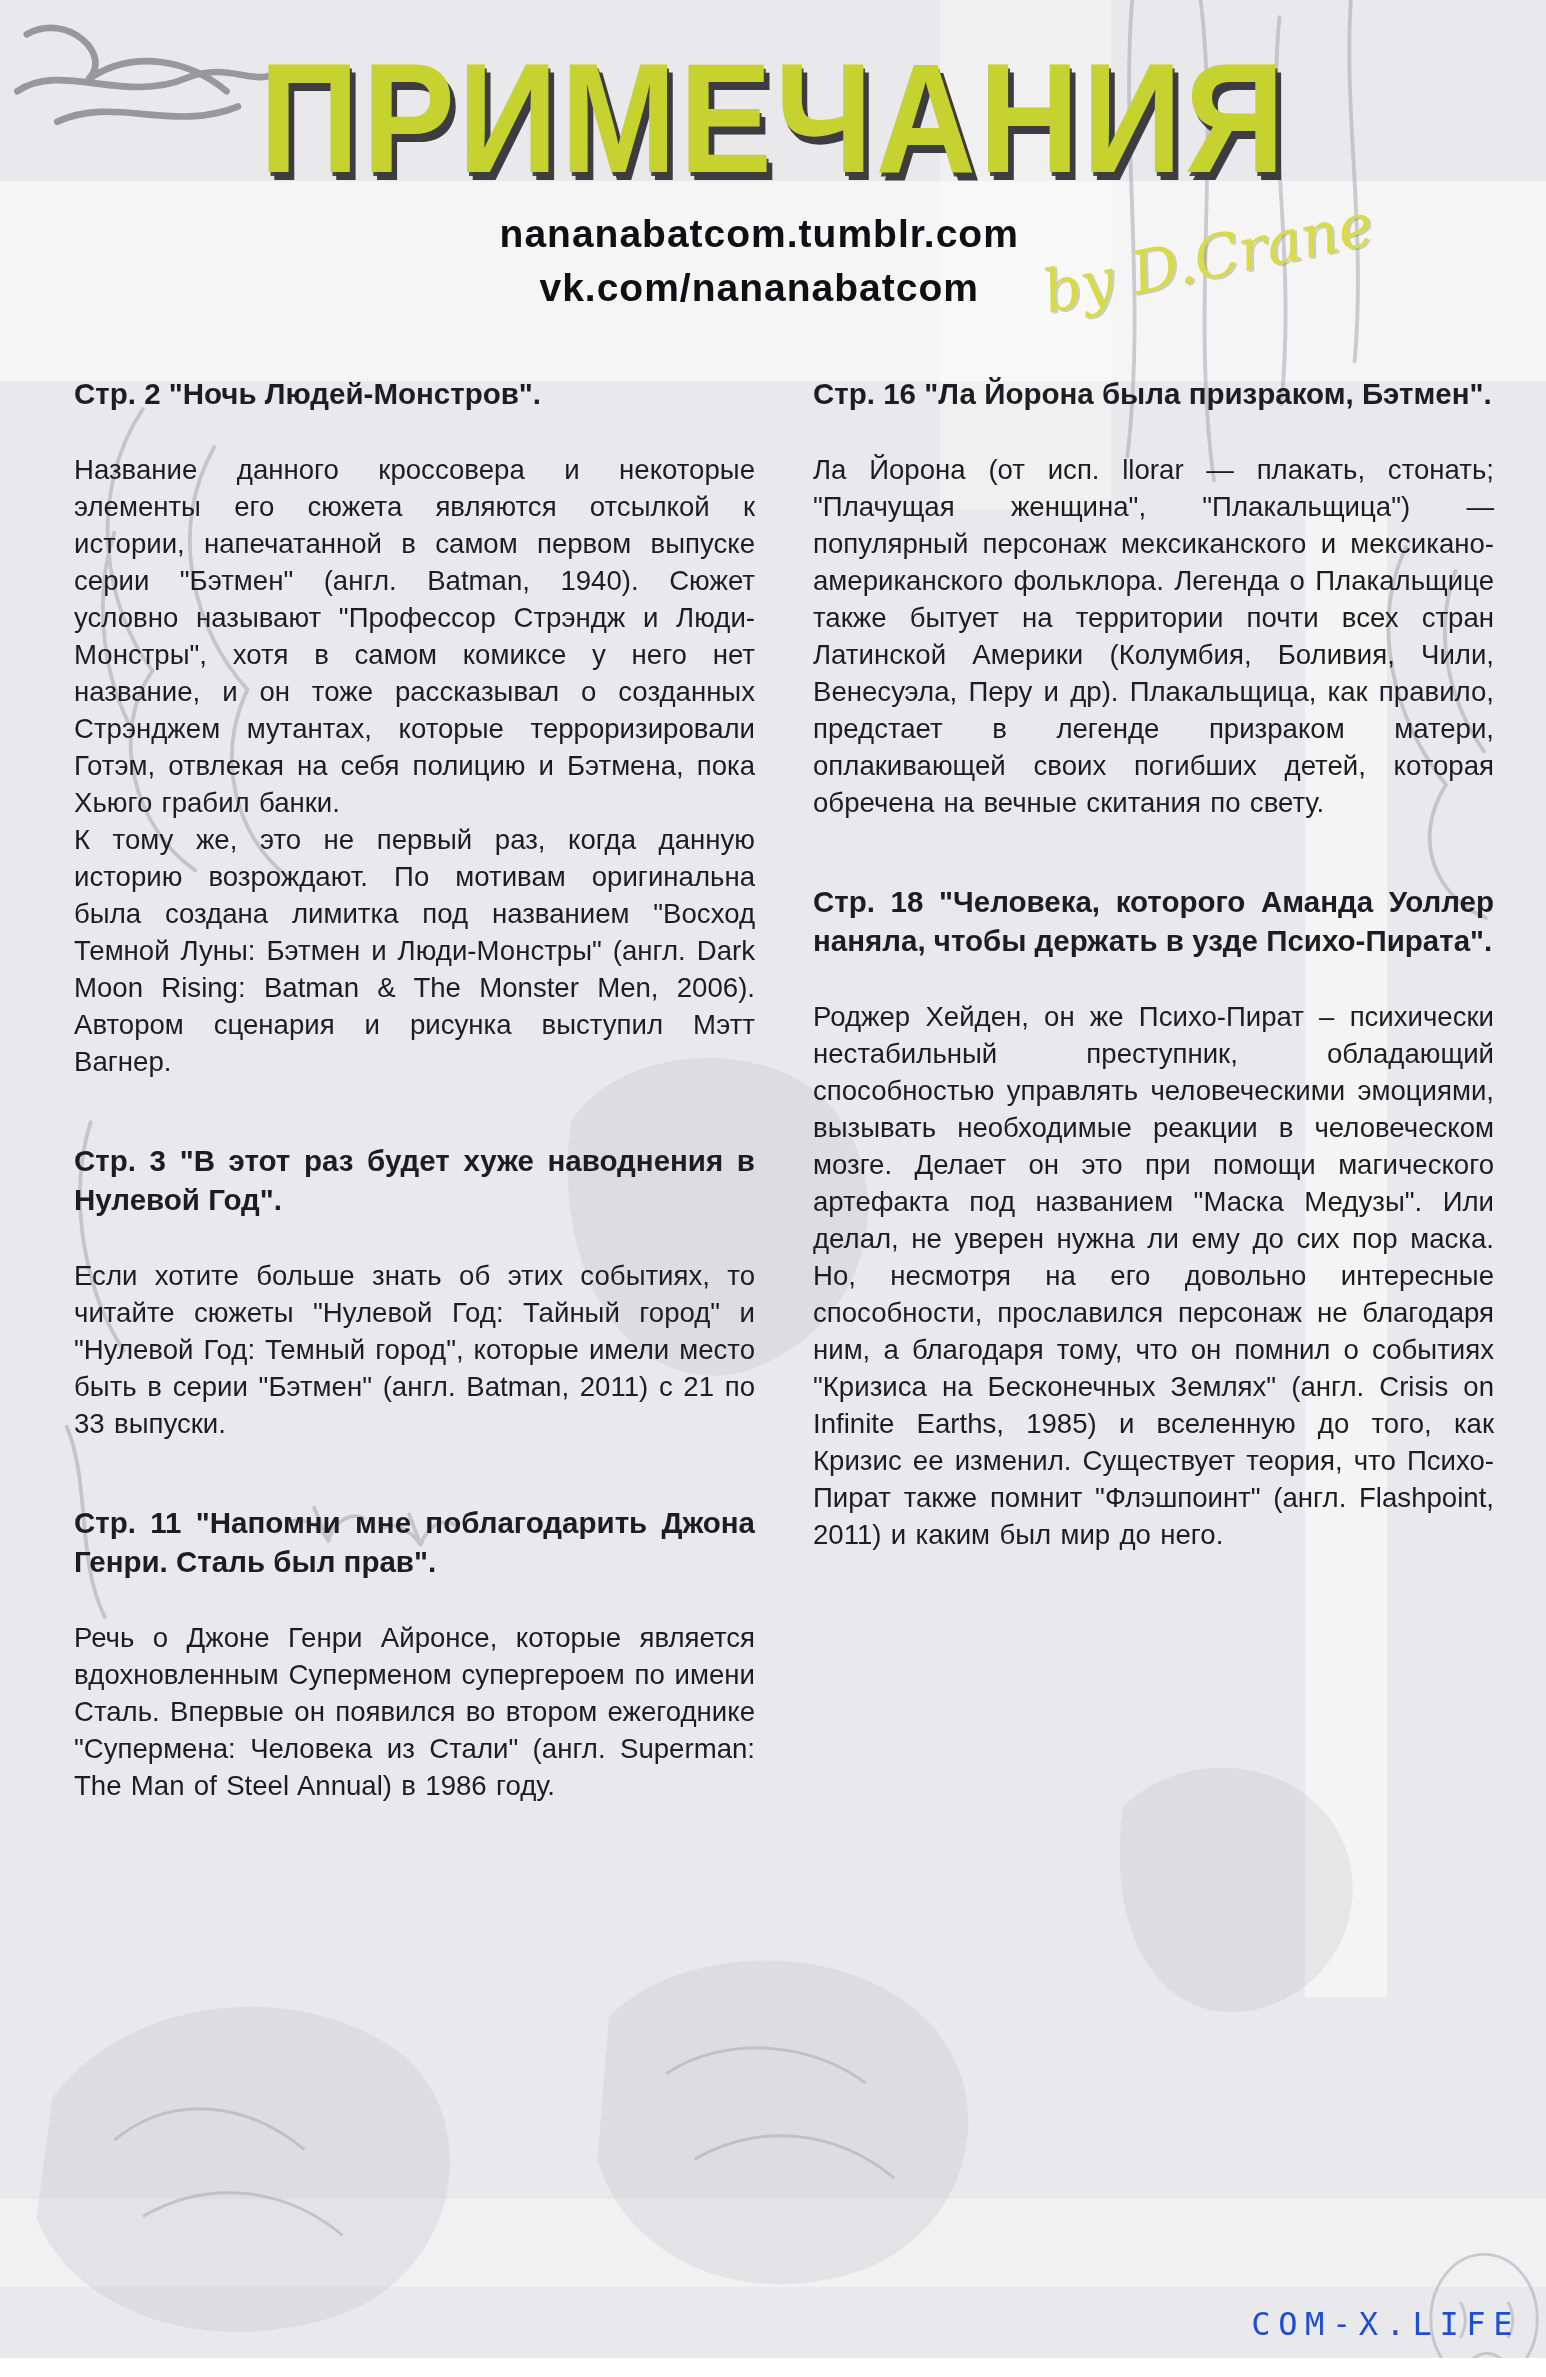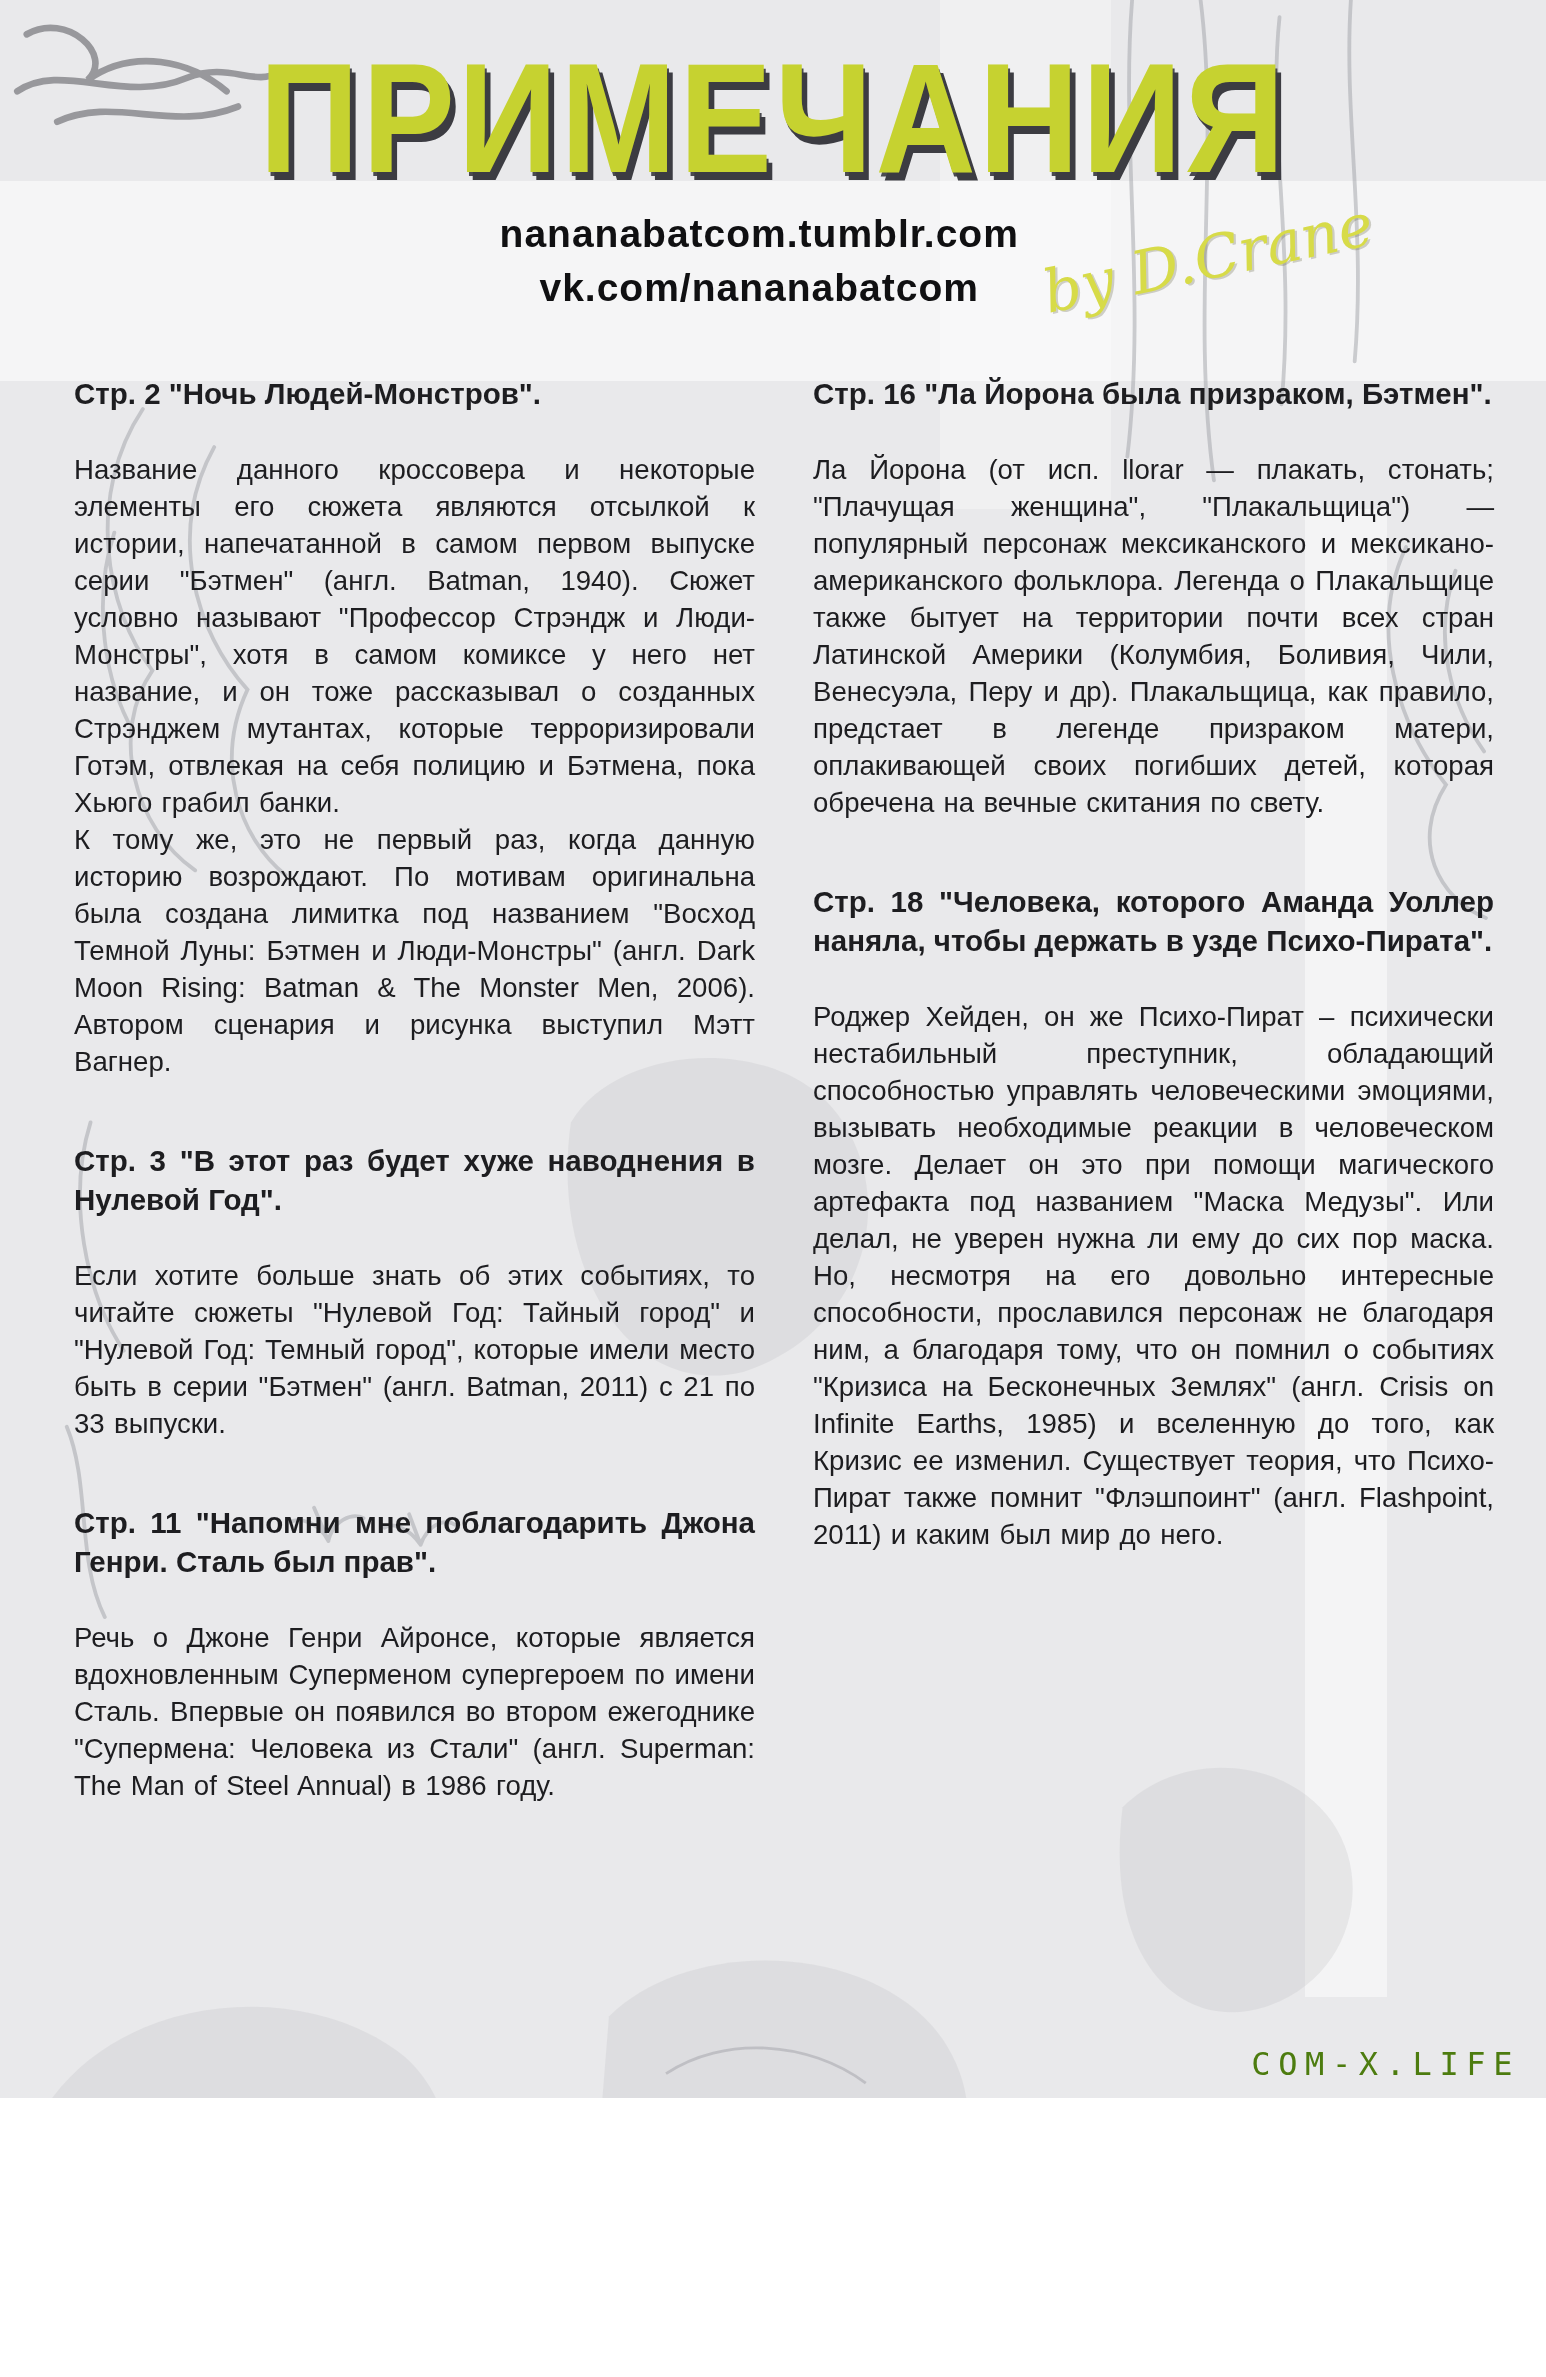--- a/index.html
+++ b/index.html
@@ -1,17 +1,17 @@
 <!DOCTYPE html>
 <html style="font-size:15px"><head>
 <meta charset="utf-8">
 <style>
   html,body { margin:0; padding:0; }
   .page {
-    position:relative; width:1547px; height:2098px;
+    position:relative; width:1547px; height:2358px;
     background:#e9e9eb; overflow:hidden;
     font-family:"Liberation Sans", sans-serif;
     color:#1d1d20;
   }
   
   .bg-patch { position:absolute; pointer-events:none; }
   .bg-band-title    { left:0; top:181px; width:1547px; height:200px; background:rgba(255,255,255,.55); }
   .bg-strip-topright{ left:940px; top:0; width:171px; height:509px; background:rgba(255,255,255,.33); }
   .bg-strip-right   { left:1305px; top:509px; width:82px; height:1488px; background:rgba(255,255,255,.5); }
   .bg-band-bottom   { left:0; top:2199px; width:1547px; height:88px; background:rgba(255,255,255,.38); }
@@ -56,21 +56,21 @@
   .note-heading {
     margin:0 0 38px 0;
     font-size:29.5px; line-height:39px; font-weight:bold;
     text-align:justify; text-align-last:left;
   }
   .note-paragraph { margin:0; word-spacing:.06em; }
 
   .watermark {
     position:absolute; right:27px; bottom:15px;
     font-family:"DejaVu Sans Mono", monospace;
-    font-size:32px; letter-spacing:7.6px; color:#4d7c0f;
+    font-size:32px; letter-spacing:7.6px; color:#1d4ed8;
   }
 </style>
 </head>
 <body>
 
 <div class="page">
 
   <div class="bg-patch bg-band-title"></div>
   <div class="bg-patch bg-strip-topright"></div>
   <div class="bg-patch bg-strip-right"></div>

